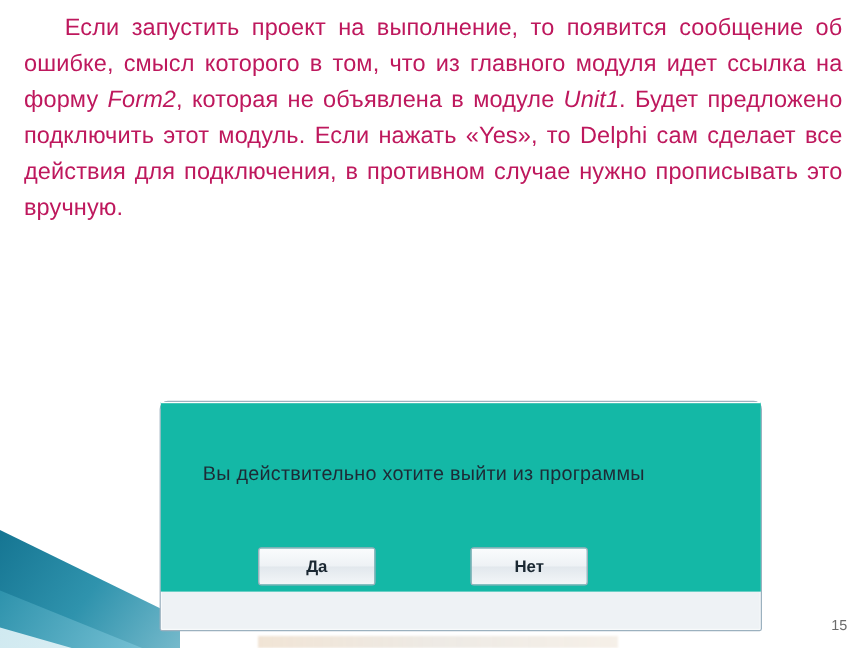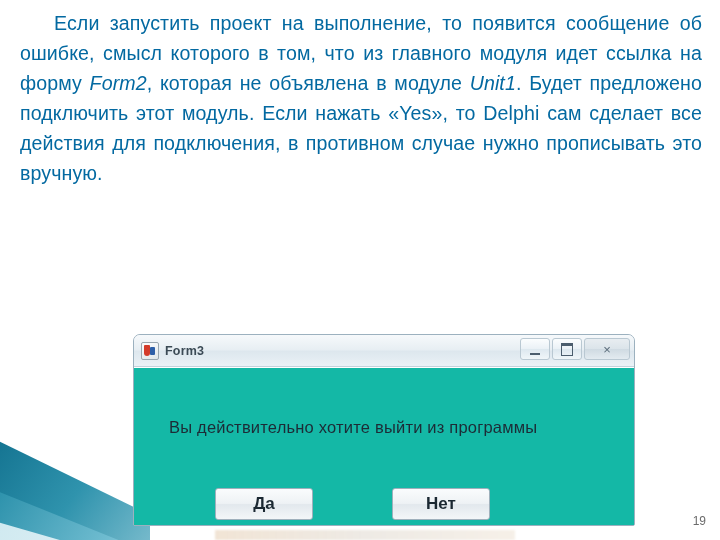--- a/index.html
+++ b/index.html
@@ -60,21 +60,21 @@
   .text-block {
     position: absolute;
     left: 20px;
     top: 8px;
     width: 682px;
     z-index: 3;
   }
   .para {
     font-size: 19.6px;
     line-height: 30px;
-    color: #0369a1;
+    color: #be185d;
     text-align: justify;
     text-justify: inter-word;
     margin: 0;
     letter-spacing: 0.1px;
   }
   .para + .para {
     margin-top: 0px;
   }
   .para .indent {
     display: inline-block;
@@ -210,21 +210,21 @@
   .dlg-btn {
     position: absolute;
     width: 96px;
     height: 30px;
     background: linear-gradient(180deg, #fafcfd 0%, #eef2f5 48%, #e2e8ed 52%, #f3f6f8 100%);
     border: 1px solid #9fb0bc;
     border-radius: 3px;
     display: flex;
     align-items: center;
     justify-content: center;
-    font-size: 17px;
+    font-size: 14px;
     font-weight: bold;
     color: #1b2832;
     text-align: right;
   }
   .dlg-btn.yes { left: 81px; top: 120px; }
   .dlg-btn.no  { left: 258px; top: 120px; }
 
   
   .slide-number {
     position: absolute;
@@ -256,35 +256,20 @@
 
 <div class="footer-smudge"></div>
 
 <div class="text-block">
   <p class="para">
     <span class="indent"></span><span>Если запустить проект на выполнение, то появится сообщение об ошибке, смысл которого в том, что из главного модуля  идет ссылка на форму </span><span class="ital">Form2</span><span>, которая не объявлена в модуле </span><span class="ital">Unit1</span><span>. Будет предложено подключить этот модуль. Если нажать «Yes», то Delphi сам сделает все действия для подключения, в противном случае нужно прописывать это вручную.</span>
   </p>
 </div>
 
 <div class="dialog">
-  <div class="titlebar">
-    <span class="app-icon"></span>
-    <span class="win-title">Form3</span>
-    <div class="win-buttons">
-      <div class="win-btn">
-        <span class="glyph-min"></span>
-      </div>
-      <div class="win-btn">
-        <span class="glyph-max"></span>
-      </div>
-      <div class="win-btn close">
-        <span class="glyph-close">×</span>
-      </div>
-    </div>
-  </div>
   <div class="dialog-body">
     <div class="dialog-message">Вы действительно хотите выйти из программы</div>
     <div class="dlg-btn yes">Да</div>
     <div class="dlg-btn no">Нет</div>
   </div>
 </div>
 
-<div class="slide-number">19</div>
+<div class="slide-number">15</div>
 
 </body></html>

